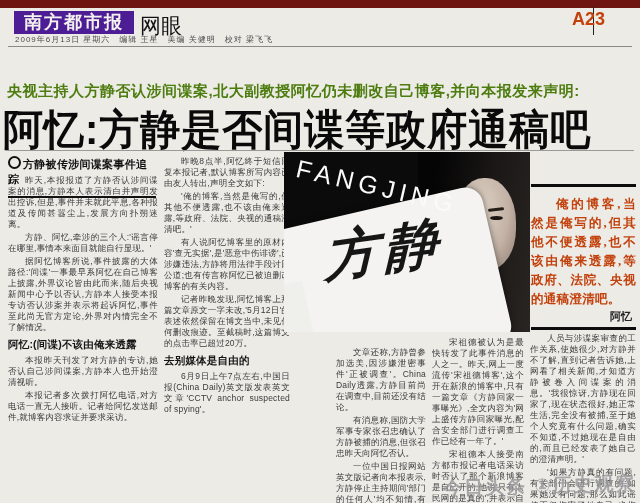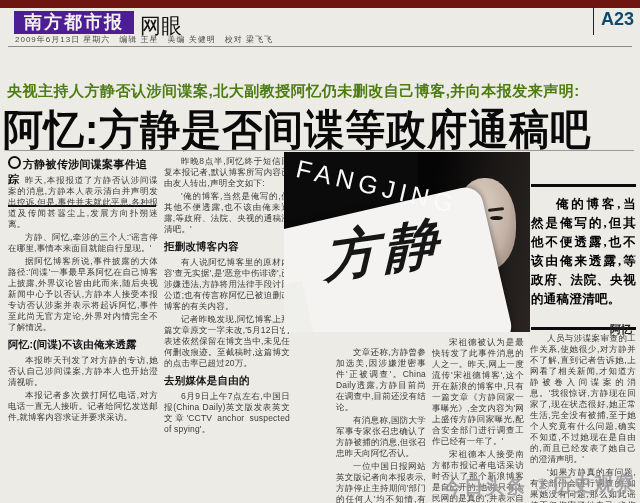--- a/index.html
+++ b/index.html
@@ -4,35 +4,35 @@
 <style>
   html,body{margin:0;padding:0;background:#888;}
   .page{position:relative;width:640px;height:503px;background:#edebe6;overflow:hidden;
         font-family:"Liberation Sans","DejaVu Sans",sans-serif;}
   
   .topbar{position:absolute;left:0;top:0;width:640px;height:8px;background:#6e1512;}
   .masthead-box{position:absolute;left:14px;top:11px;width:120px;height:23px;background:#4c1d95;
         color:#f4f2ee;font-weight:bold;font-size:18px;line-height:23px;text-align:center;
         letter-spacing:2px;font-family:"Liberation Serif","DejaVu Serif",serif;}
   .section-name{position:absolute;left:140px;top:12px;font-size:21px;font-weight:400;color:#111;}
-  .page-number{position:absolute;left:601px;top:9px;font-size:18px;font-weight:900;color:#0c4a6e;}
+  .page-number{position:absolute;left:572px;top:9px;font-size:18px;font-weight:900;color:#c2410c;}
   .head-vrule{position:absolute;left:593px;top:7px;width:1px;height:28px;background:#222;}
   .dateline{position:absolute;left:15px;top:34px;font-size:8px;color:#4c4c4c;letter-spacing:1px;
         filter:blur(.3px);text-align:center;}
   .rule-a{position:absolute;left:8px;top:46px;width:624px;height:1px;background:#8a8a86;}
   
   .subtitle{position:absolute;left:7px;top:82px;width:630px;font-size:15px;font-weight:700;
         color:#4d7c0f;letter-spacing:.5px;white-space:nowrap;}
   .headline{position:absolute;left:3px;top:101px;width:636px;font-size:40px;font-weight:900;
         color:#0a0a0a;letter-spacing:1px;white-space:nowrap;transform:scaleY(1.05);
         transform-origin:left top;}
   .rule-b{position:absolute;left:6px;top:150px;width:628px;height:1px;background:#9a9a96;}
   
   .tracker{position:absolute;left:8px;top:156px;width:148px;border-bottom:2px solid #111;
-        padding-bottom:18px;font-size:11px;font-weight:900;color:#111;letter-spacing:.3px;}
+        padding-bottom:9px;font-size:11px;font-weight:900;color:#111;letter-spacing:.3px;}
   .tracker .ring{display:inline-block;width:9px;height:9px;border:2px solid #111;border-radius:50%;
         margin-right:2px;vertical-align:-1px;}
   
   .col{position:absolute;overflow:hidden;filter:blur(.32px);}
   .col p{margin:0 0 2px 0;font-size:8.5px;line-height:11px;color:#3a3a3a;text-align:justify;
         text-indent:2em;letter-spacing:.2px;}
   .col h3{margin:5px 0 3px 0;font-size:10.5px;font-weight:900;color:#141414;letter-spacing:.2px;}
   .col1{left:8px;top:175px;width:150px;height:328px;}
   .col2{left:164px;top:156px;width:126px;height:347px;}
   .col3{left:336px;top:347px;width:90px;height:166px;}
@@ -59,24 +59,24 @@
   .photo .eye1,.photo .eye2{position:absolute;width:13px;height:4px;background:#1c1511;border-radius:50%;}
   .photo .eye1{right:53px;top:64px;}
   .photo .eye2{right:27px;top:64px;}
   .photo .lips{position:absolute;right:38px;top:94px;width:18px;height:7px;background:#6c3a3d;
         border-radius:45% 45% 55% 55%;}
   .photo .corner{position:absolute;left:-10px;bottom:-4px;width:34px;height:52px;background:#efefec;
         transform:rotate(-13deg);}
   
   .statement{position:absolute;left:531px;top:184px;width:105px;height:146px;border-top:3px solid #0c0c0c;
         border-bottom:3px solid #0c0c0c;padding-top:8px;box-sizing:border-box;}
-  .statement .txt{font-size:12.5px;line-height:19px;font-weight:700;color:#000000;text-align:justify;
+  .statement .txt{font-size:12.5px;line-height:19px;font-weight:700;color:#c2410c;text-align:justify;
         text-indent:2em;font-family:"Liberation Serif","DejaVu Serif",serif;letter-spacing:.3px;
         filter:blur(.2px);}
-  .statement .signer{margin-top:13px;text-align:right;font-size:11px;font-weight:700;color:#222;
+  .statement .signer{margin-top:0;text-align:right;font-size:11px;font-weight:700;color:#222;
         padding-right:4px;}
   
   .watermark{position:absolute;right:4px;bottom:4px;font-size:19px;font-weight:900;
         color:rgba(88,88,94,.5);letter-spacing:2px;transform:rotate(-1.5deg);white-space:nowrap;
         text-shadow:0 0 1px rgba(255,255,255,.6);}
 </style>
 </head>
 <body>
 
 <div class="page">
@@ -100,21 +100,20 @@
     <p>方静、阿忆,牵涉的三个人:'谣言停在哪里,事情本来面目就能自行显现。'</p>
     <p>据阿忆博客所说,事件披露的大体路径:'间谍'一事最早系阿忆在自己博客上披露,外界议论皆由此而来,随后央视新闻中心予以否认,方静本人接受本报专访否认涉案并表示将起诉阿忆,事件至此尚无官方定论,外界对内情完全不了解情况。</p>
     <h3>阿忆:(间谍)不该由俺来透露</h3>
     <p>本报昨天刊发了对方静的专访,她否认自己涉间谍案,方静本人也开始澄清视听。</p>
     <p>本报记者多次拨打阿忆电话,对方电话一直无人接听。记者给阿忆发送邮件,就博客内容求证并要求采访。</p>
   </div>
 
   <div class="col col2">
     <p>昨晚8点半,阿忆终于短信回复本报记者,默认博客所写内容已由友人转出,声明全文如下:</p>
     <p>'俺的博客,当然是俺写的,但其他不便透露,也不该由俺来透露,等政府、法院、央视的通稿澄清吧。'</p>
-    <h3>拒删改博客内容</h3>
     <p>有人说阿忆博客里的原材内容'查无实据',是'恶意中伤诽谤',已涉嫌违法,方静将用法律手段讨回公道;也有传言称阿忆已被迫删改博客的有关内容。</p>
     <p>记者昨晚发现,阿忆博客上那篇文章原文一字未改,'5月12日'的表述依然保留在博文当中,未见任何删改痕迹。至截稿时,这篇博文的点击率已超过20万。</p>
     <h3>去别媒体是自由的</h3>
     <p>6月9日上午7点左右,中国日报(China Daily)英文版发表英文文章'CCTV anchor suspected of spying'。</p>
   </div>
 
   <div class="photo">
     <div class="hair"></div>
     <div class="face"></div>
     <div class="brow1"></div>

